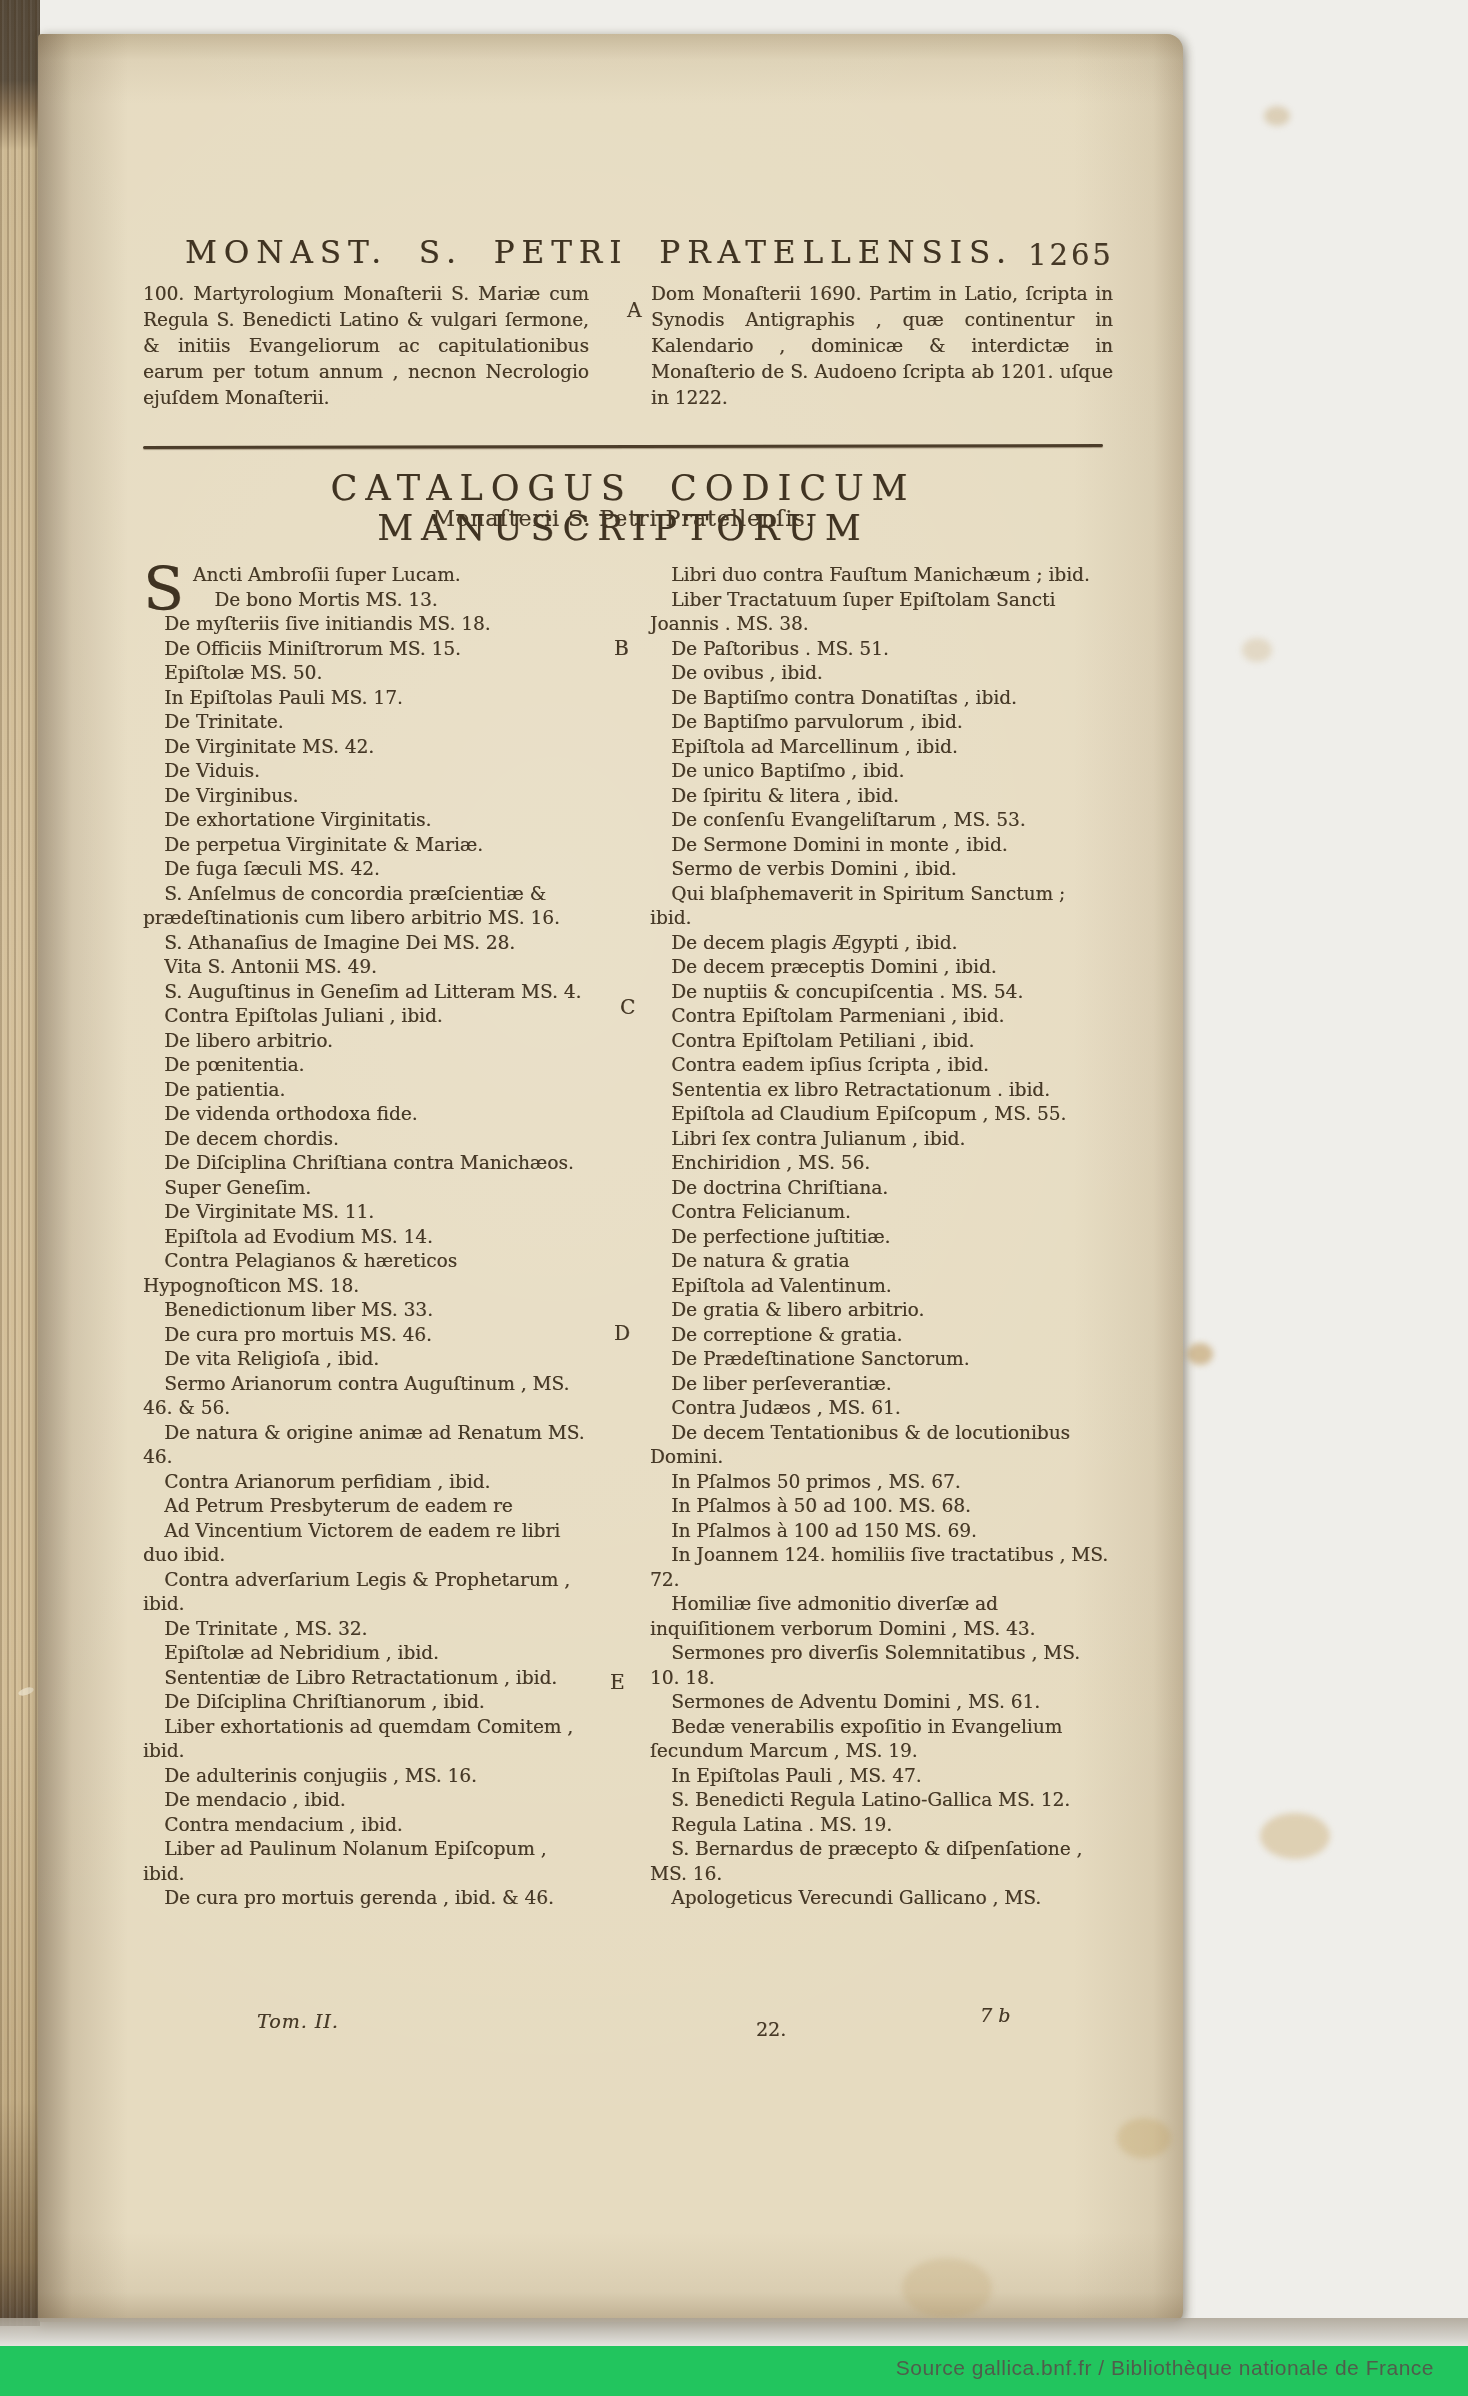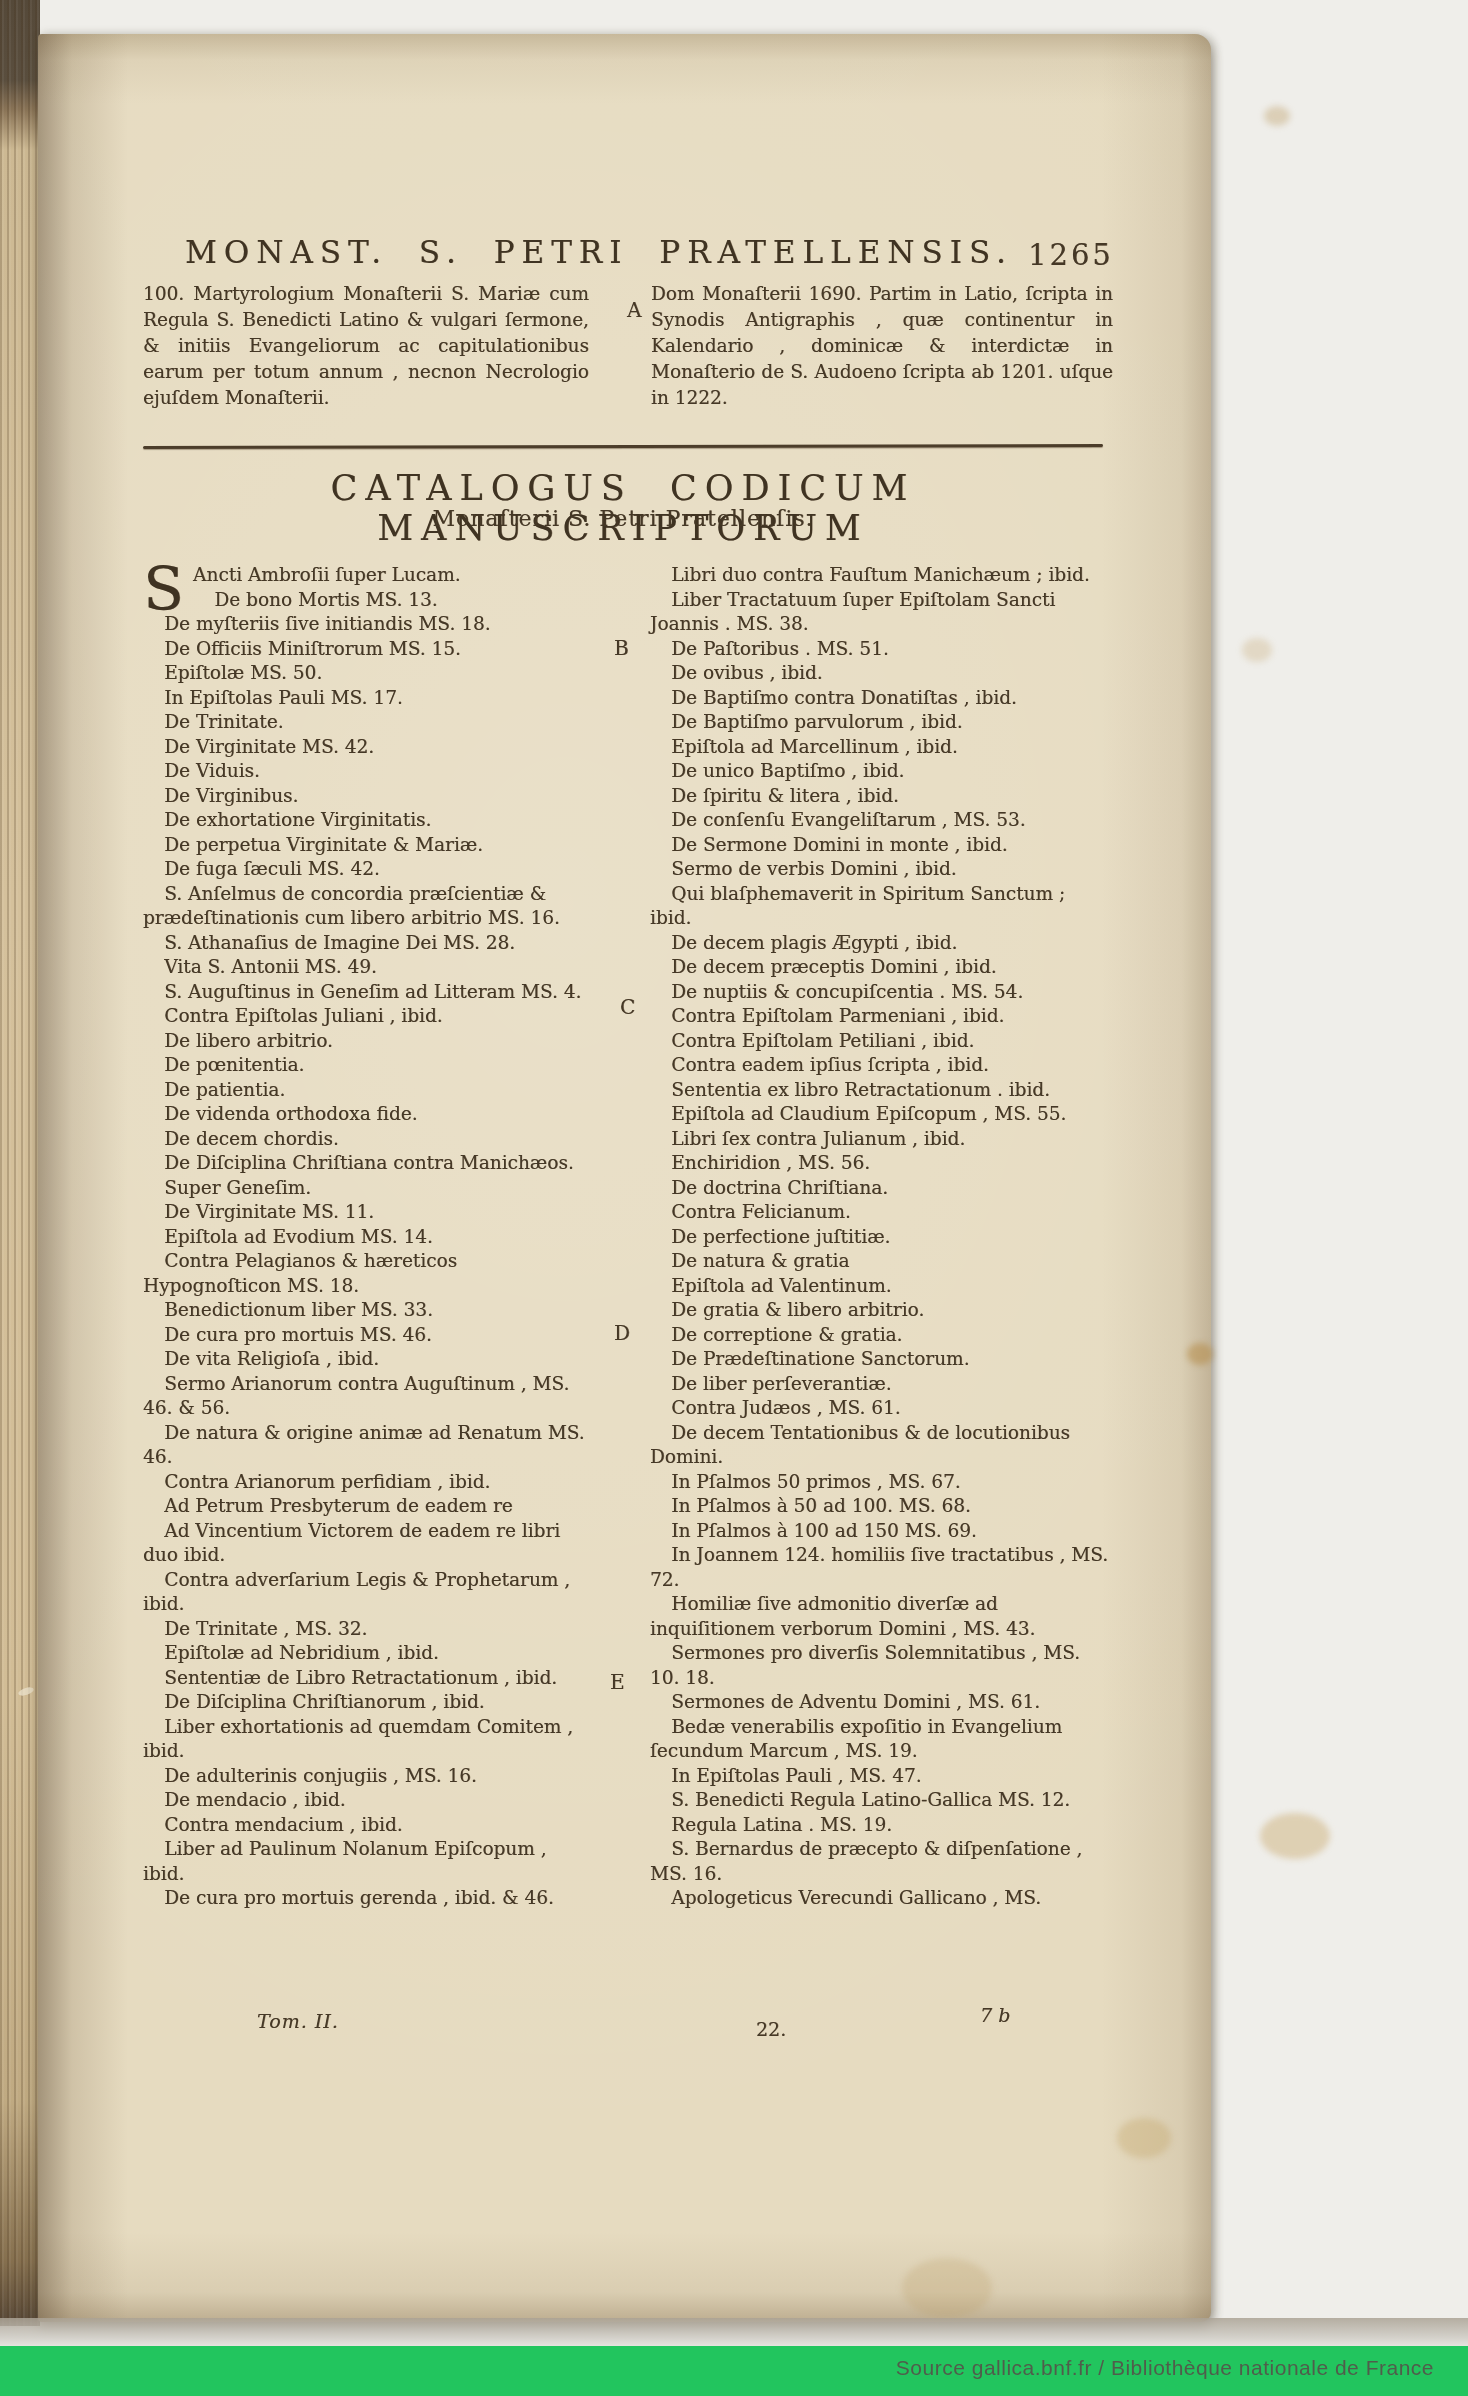--- a/index.html
+++ b/index.html
@@ -16,21 +16,21 @@
   
   .page{position:absolute;left:38px;top:34px;width:1145px;height:2288px;
     background:
       radial-gradient(130% 90% at 45% 38%,rgba(255,255,255,.14),transparent 62%),
       linear-gradient(90deg,rgba(70,48,24,.42) 0px,rgba(90,64,34,.16) 34px,transparent 90px),
       linear-gradient(270deg,rgba(105,80,48,.30) 0px,rgba(105,80,48,.10) 30px,transparent 110px),
       linear-gradient(180deg,rgba(120,95,55,.30) 0px,rgba(120,95,55,.08) 26px,transparent 70px),
       linear-gradient(0deg,rgba(110,85,50,.34) 0px,rgba(110,85,50,.10) 30px,transparent 90px),
       #e6dbc0;
     border-radius:4px 16px 10px 4px;
-    box-shadow:0 7px 12px rgba(80,70,50,.45), 4px 0 8px rgba(80,70,50,.25);padding-left:28px;}
+    box-shadow:0 7px 12px rgba(80,70,50,.45), 4px 0 8px rgba(80,70,50,.25);}
   .shadow-band{position:absolute;left:0;top:2318px;width:1468px;height:28px;
     background:linear-gradient(180deg,#aaa294 0,#cfccc5 70%,#e4e2dd 100%);opacity:.85;}
   
   .ink{color:#453826;text-shadow:.4px .3px .6px rgba(70,50,30,.5);filter:blur(.32px);}
   
   .running-head{position:absolute;left:105px;top:200px;width:912px;text-align:center;
     font-size:31px;letter-spacing:7px;word-spacing:14px;color:#3f3322;}
   .page-no{position:absolute;left:990px;top:204px;font-size:29px;letter-spacing:3px;}
   
   .headnote{position:absolute;left:105px;top:247px;width:970px;font-size:18.5px;line-height:26px;}

